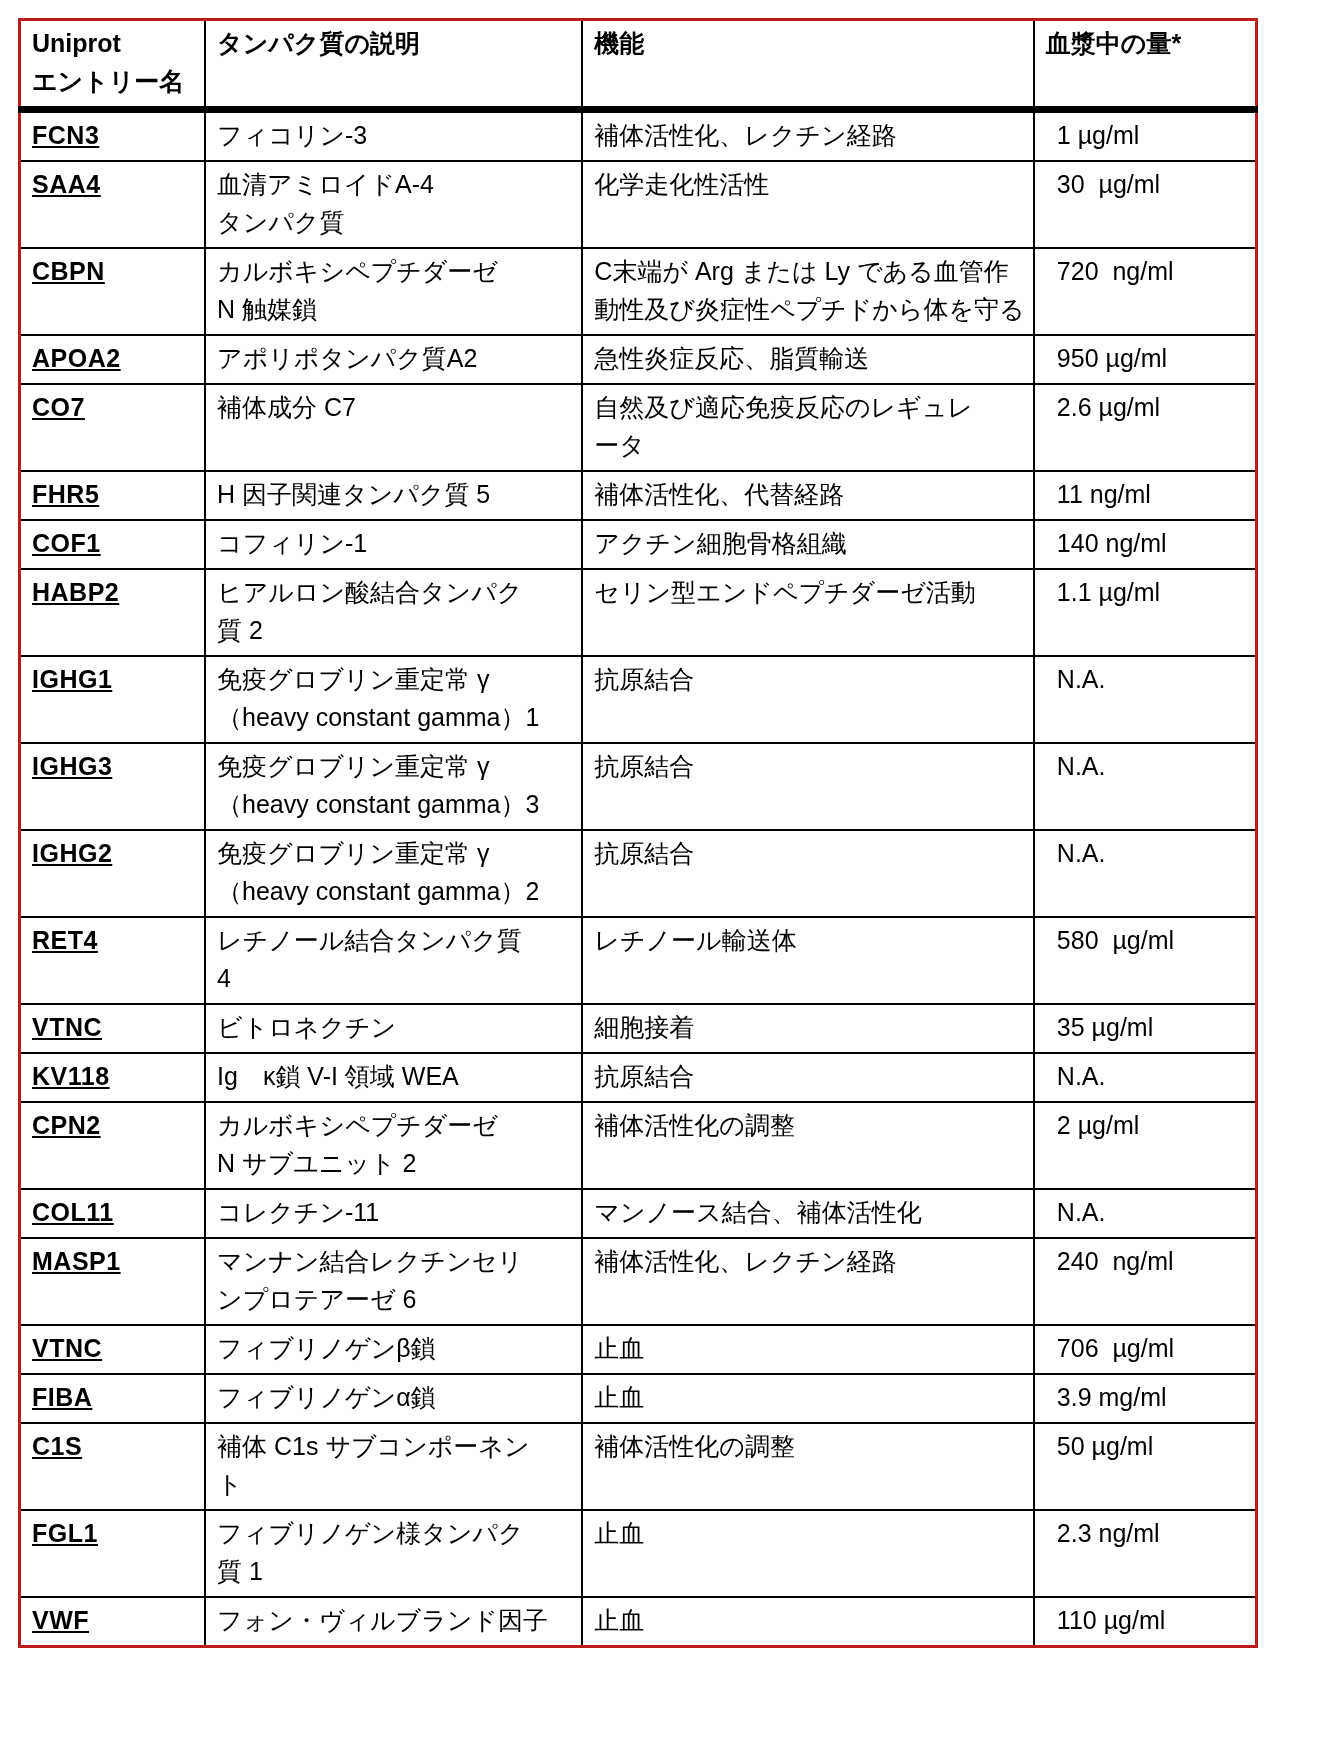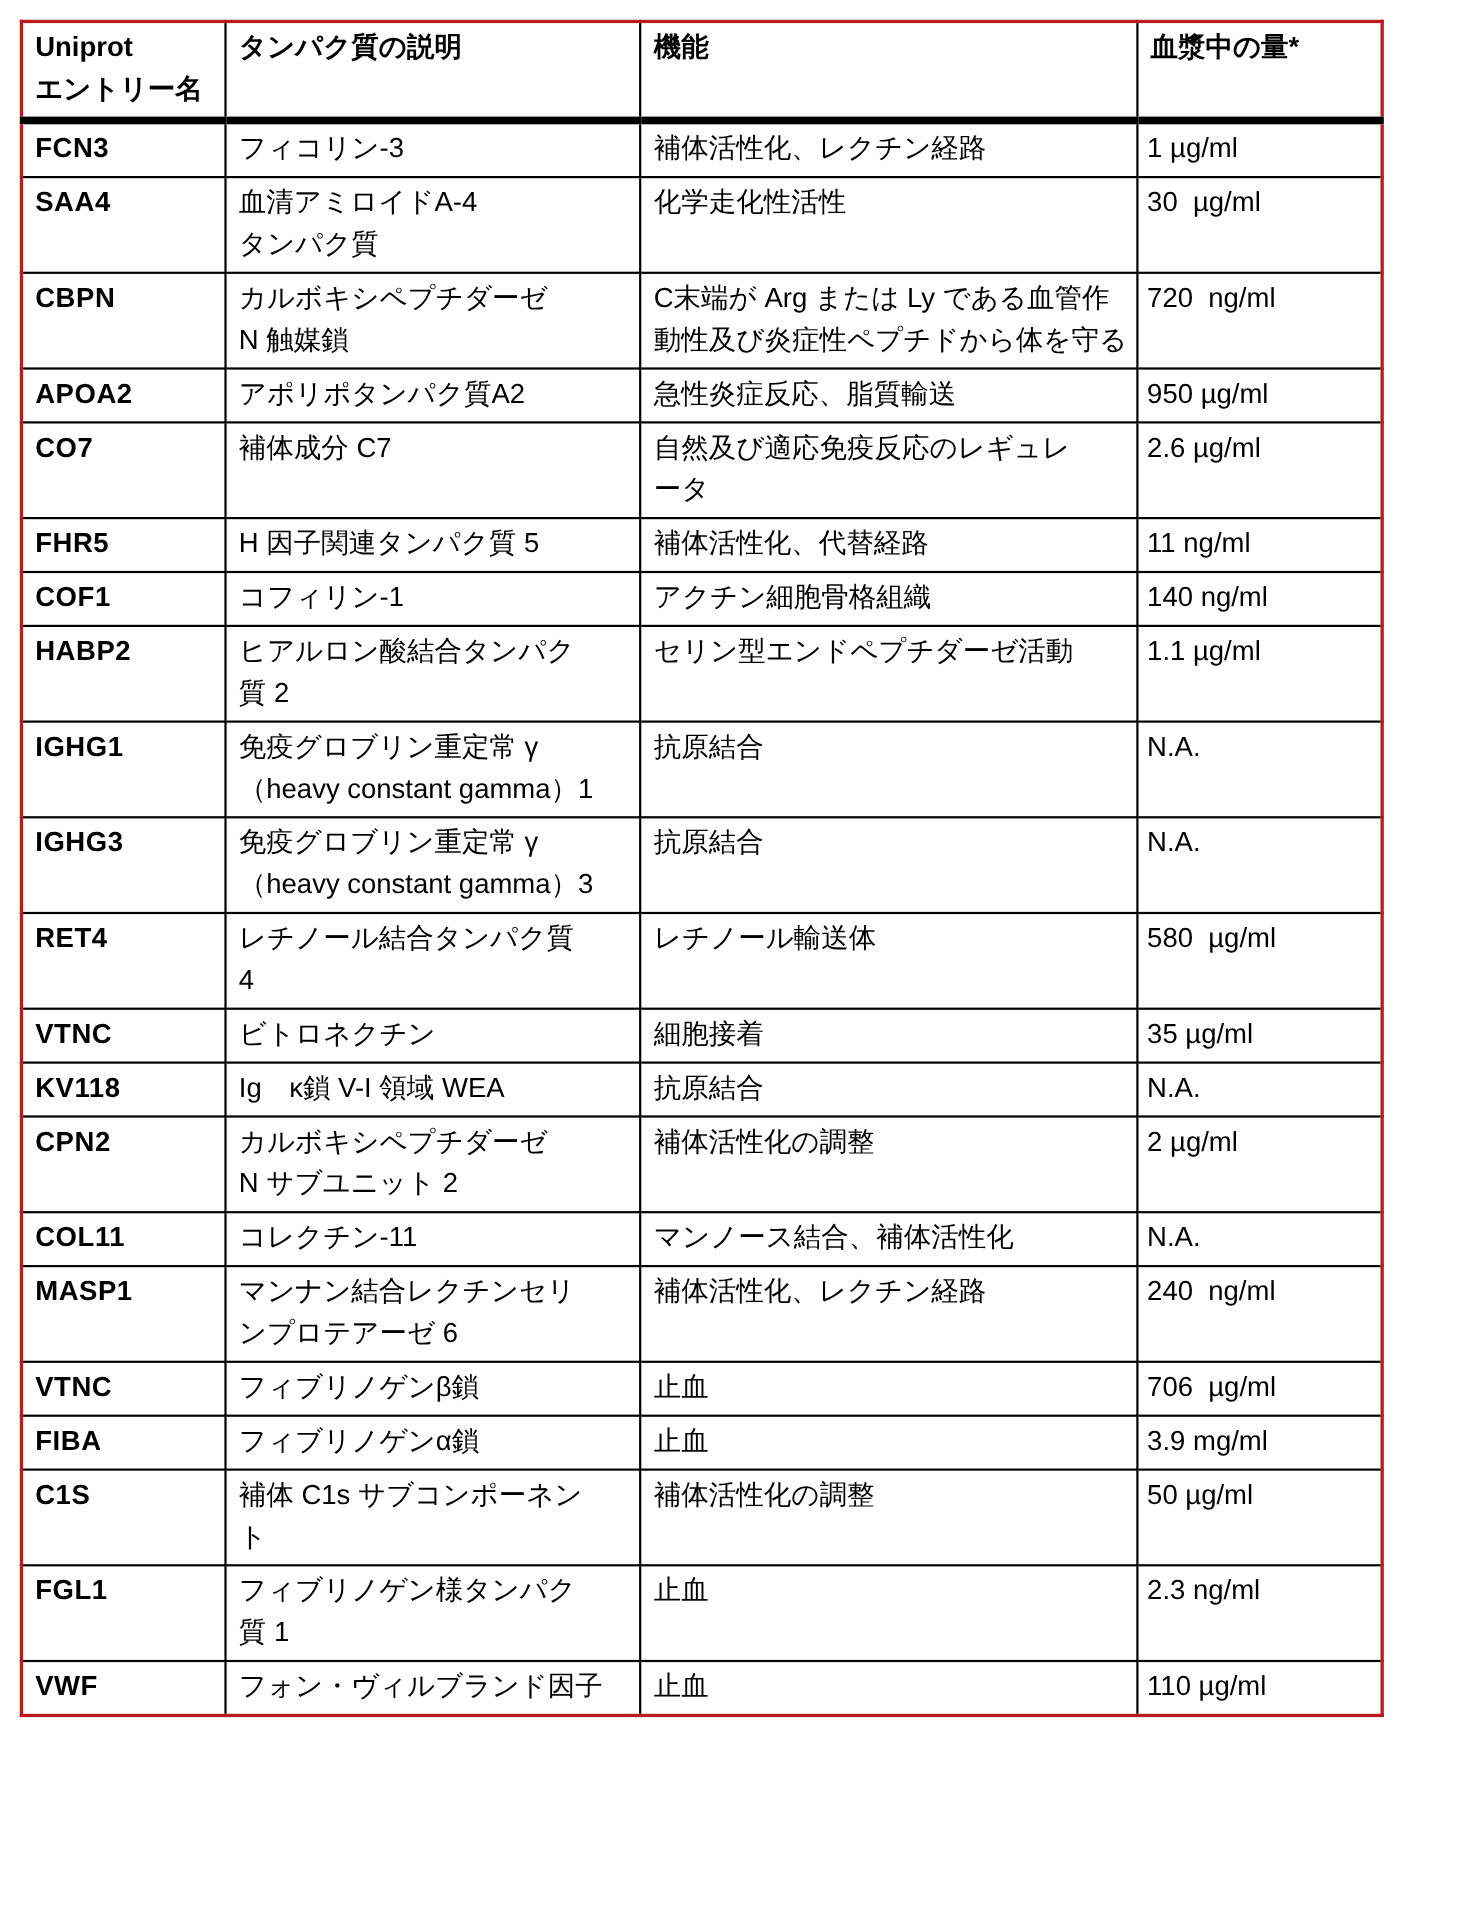--- a/index.html
+++ b/index.html
@@ -36,23 +36,24 @@
     text-align: left;
     font-weight: normal;
   }
   thead th {
     border-bottom: 7px solid #000;
     font-weight: bold;
   }
   td.c0 {
     font-weight: bold;
     letter-spacing: 0.5px;
+    text-decoration: underline;
   }
   td.c3 {
-    padding-left: 8px;
+    padding-left: 22px;
   }
 </style>
 </head>
 <body>
 
 <div class="page">
   <table class="protein-table">
     <colgroup>
       <col style="width:15%">
       <col style="width:30.5%">
@@ -129,20 +130,27 @@
           <td class="c3">N.A.</td>
         </tr>
         <tr>
           <td class="c0">IGHG3</td>
           <td class="c1">免疫グロブリン重定常 γ
 （heavy constant gamma）3</td>
           <td class="c2">抗原結合</td>
           <td class="c3">N.A.</td>
         </tr>
         <tr>
+          <td class="c0">IGHG2</td>
+          <td class="c1">免疫グロブリン重定常 γ
+（heavy constant gamma）2</td>
+          <td class="c2">抗原結合</td>
+          <td class="c3">N.A.</td>
+        </tr>
+        <tr>
           <td class="c0">RET4</td>
           <td class="c1">レチノール結合タンパク質
 4</td>
           <td class="c2">レチノール輸送体</td>
           <td class="c3">580  µg/ml</td>
         </tr>
         <tr>
           <td class="c0">VTNC</td>
           <td class="c1">ビトロネクチン</td>
           <td class="c2">細胞接着</td>

